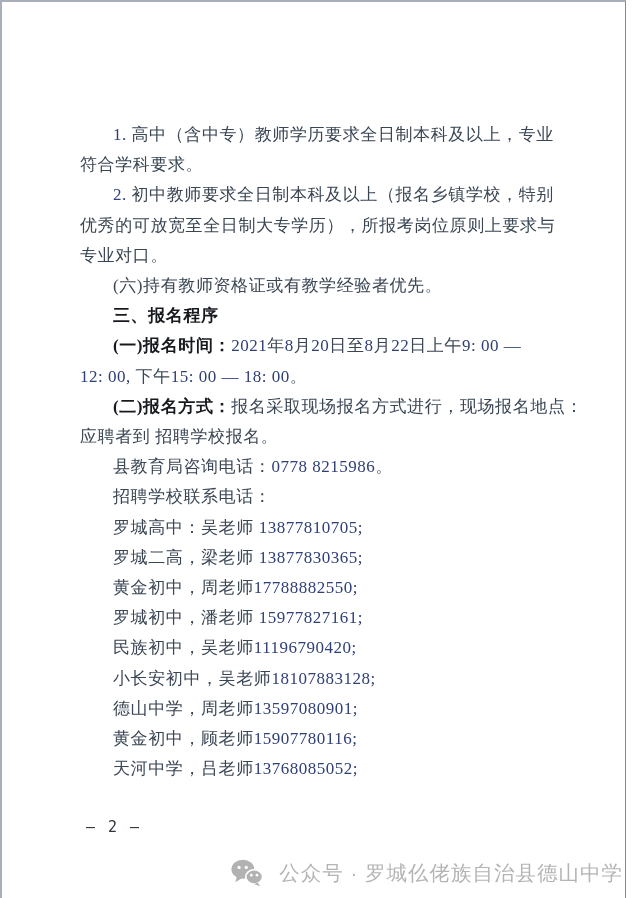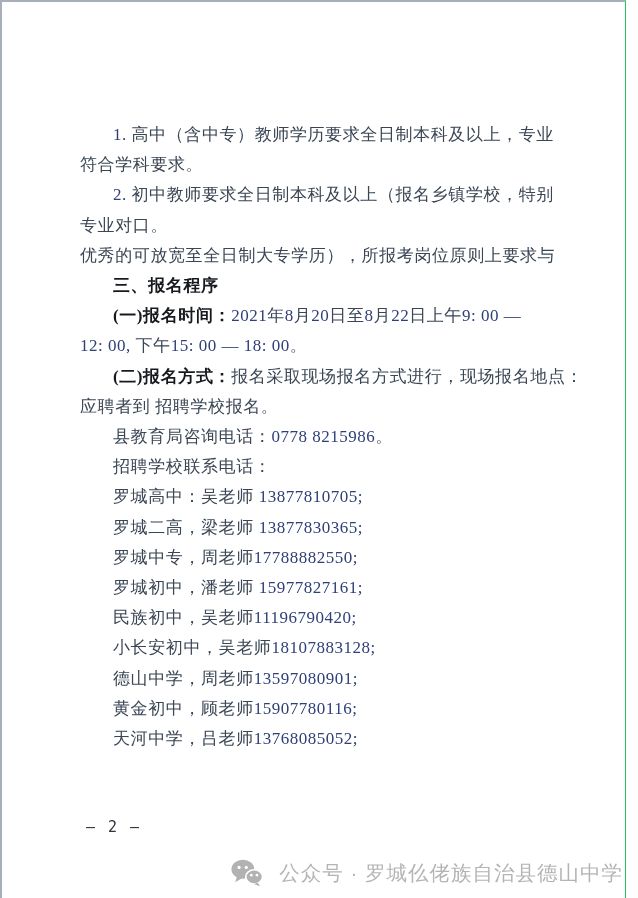--- a/index.html
+++ b/index.html
@@ -66,32 +66,33 @@
 </style>
 </head>
 <body>
 
 <div class="page">
 
   <div class="body-text">
       <div class="line indent"><span class="num">1. </span><span class="cn">高中（含中专）教师学历要求全日制本科及以上，专业</span></div>
       <div class="line"><span class="cn">符合学科要求。</span></div>
       <div class="line indent"><span class="num">2. </span><span class="cn">初中教师要求全日制本科及以上（报名乡镇学校，特别</span></div>
+      <div class="line"><span class="cn">优秀的可放宽至全日制大专学历），所报考岗位原则上要求与</span></div>
       <div class="line"><span class="cn">专业对口。</span></div>
-      <div class="line"><span class="cn">优秀的可放宽至全日制大专学历），所报考岗位原则上要求与</span></div>
+      <div class="line indent"><span class="cn">(六)持有教师资格证或有教学经验者优先。</span></div>
       <div class="line indent"><span class="cnb">三、报名程序</span></div>
       <div class="line indent"><span class="cnb">(一)报名时间：</span><span class="num">2021</span><span class="cn">年</span><span class="num">8</span><span class="cn">月</span><span class="num">20</span><span class="cn">日至</span><span class="num">8</span><span class="cn">月</span><span class="num">22</span><span class="cn">日上午</span><span class="num">9: 00 —</span></div>
       <div class="line"><span class="num">12: 00, </span><span class="cn">下午</span><span class="num">15: 00 — 18: 00</span><span class="cn">。</span></div>
       <div class="line indent"><span class="cnb">(二)报名方式：</span><span class="cn">报名采取现场报名方式进行，现场报名地点：</span></div>
       <div class="line"><span class="cn">应聘者到 招聘学校报名。</span></div>
       <div class="line indent"><span class="cn">县教育局咨询电话：</span><span class="num">0778  8215986</span><span class="cn">。</span></div>
       <div class="line indent"><span class="cn">招聘学校联系电话：</span></div>
       <div class="line indent"><span class="cn">罗城高中：吴老师 </span><span class="num">13877810705;</span></div>
       <div class="line indent"><span class="cn">罗城二高，梁老师 </span><span class="num">13877830365;</span></div>
-      <div class="line indent"><span class="cn">罗城中专，周老师</span><span class="num">17788882550;</span></div>
+      <div class="line indent"><span class="cn">黄金初中，周老师</span><span class="num">17788882550;</span></div>
       <div class="line indent"><span class="cn">罗城初中，潘老师 </span><span class="num">15977827161;</span></div>
       <div class="line indent"><span class="cn">民族初中，吴老师</span><span class="num">11196790420;</span></div>
       <div class="line indent"><span class="cn">小长安初中，吴老师</span><span class="num">18107883128;</span></div>
       <div class="line indent"><span class="cn">德山中学，周老师</span><span class="num">13597080901;</span></div>
       <div class="line indent"><span class="cn">黄金初中，顾老师</span><span class="num">15907780116;</span></div>
       <div class="line indent"><span class="cn">天河中学，吕老师</span><span class="num">13768085052;</span></div>
     </div>
 
   <div class="page-number">— 2 —</div>
 

